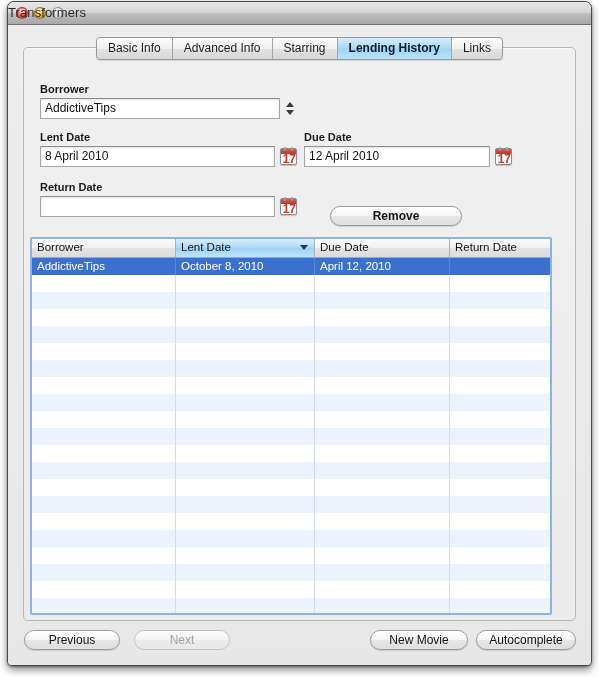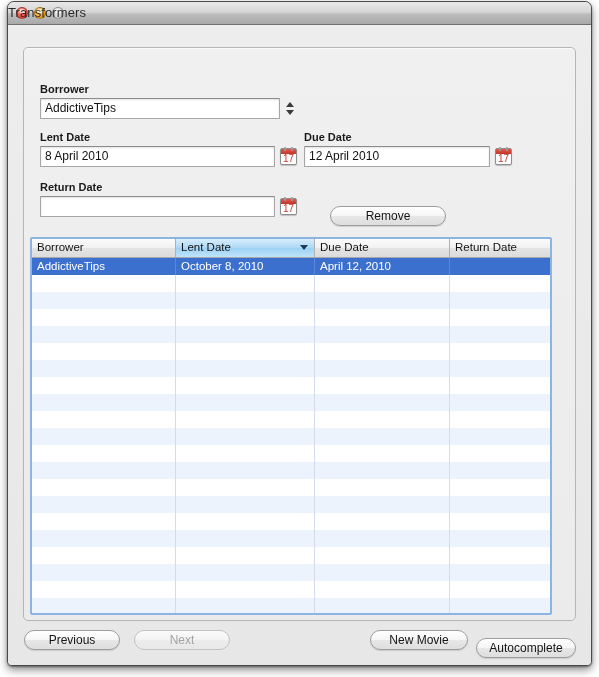--- a/index.html
+++ b/index.html
@@ -199,23 +199,23 @@
     top: -2px;
     width: 2px; height: 4px;
     background: #9a9a9a;
     border-radius: 1px;
   }
   .cal .band::before { left: 3px; }
   .cal .band::after  { right: 3px; }
   .cal .num {
     position: absolute;
     left: 0; right: 0; top: 5px;
-    text-align: center;
-    font-size: 10px;
-    font-weight: normal;
+    text-align: right;
+    font-size: 12px;
+    font-weight: bold;
     color: #c0372c;
     line-height: 10px;
   }
 
   
   .btn {
     height: 20px;
     border: 1px solid #9c9c9c;
     border-radius: 10px;
     background: linear-gradient(to bottom, #ffffff 0%, #f6f6f6 47%, #e7e7e7 52%, #dedede 100%);
@@ -317,20 +317,29 @@
       <div class="light min"></div>
       <div class="light zoom"></div>
     </div>
     <div class="title-text">Transformers</div>
   </div>
 
   <div class="window-body">
 
     <div class="panel"></div>
 
+    <div class="tabbar">
+      <div class="tabs">
+        <div class="tab">Basic Info</div>
+        <div class="tab">Advanced Info</div>
+        <div class="tab">Starring</div>
+        <div class="tab active">Lending History</div>
+        <div class="tab">Links</div>
+      </div>
+    </div>
 
     <div class="group" style="left:32px; top:58px; width:260px;">
       <div class="field-label">Borrower</div>
       <div class="row">
         <div class="tinput" style="width:240px;" placeholder="">AddictiveTips</div>
         <div class="stepper">
           <div class="arrow-up"></div>
           <div class="arrow-dn"></div>
         </div>
       </div>
@@ -362,21 +371,21 @@
       <div class="field-label">Return Date</div>
       <div class="row">
         <div class="tinput" style="width:235px;" placeholder=""></div>
         <div class="cal">
           <div class="band"></div>
           <div class="num">17</div>
         </div>
       </div>
     </div>
 
-    <div class="btn" style="position:absolute; left:322px; top:181px; width:116px;">Remove</div>
+    <div class="btn" style="position:absolute; left:322px; top:181px; width:132px;font-weight:bold;">Remove</div>
 
     <div class="field-label" style="position:absolute; left:32px; top:210px;">Lending History</div>
 
     <div class="tablewrap">
       <div class="thead">
         <div class="th c0">Borrower</div>
         <div class="th c1 sorted">
           <span>Lent Date</span>
           <span class="sort-arrow"></span>
         </div>
@@ -510,17 +519,17 @@
             <div class="td c2"></div>
             <div class="td c3"></div>
           </div>
         </div>
     </div>
 
     <div class="footer">
       <div class="btn" style="position:absolute; left:16px; top:8px; width:96px;">Previous</div>
       <div class="btn" style="position:absolute; left:362px; top:8px; width:98px;">New Movie</div>
       <div class="btn disabled" style="position:absolute; left:126px; top:8px; width:96px;">Next</div>
-      <div class="btn" style="position:absolute; left:468px; top:8px; width:100px;margin-top:8px;">Autocomplete</div>
+      <div class="btn" style="position:absolute; left:468px; top:8px; width:100px;">Autocomplete</div>
     </div>
 
   </div>
 </div>
 
 </body></html>

